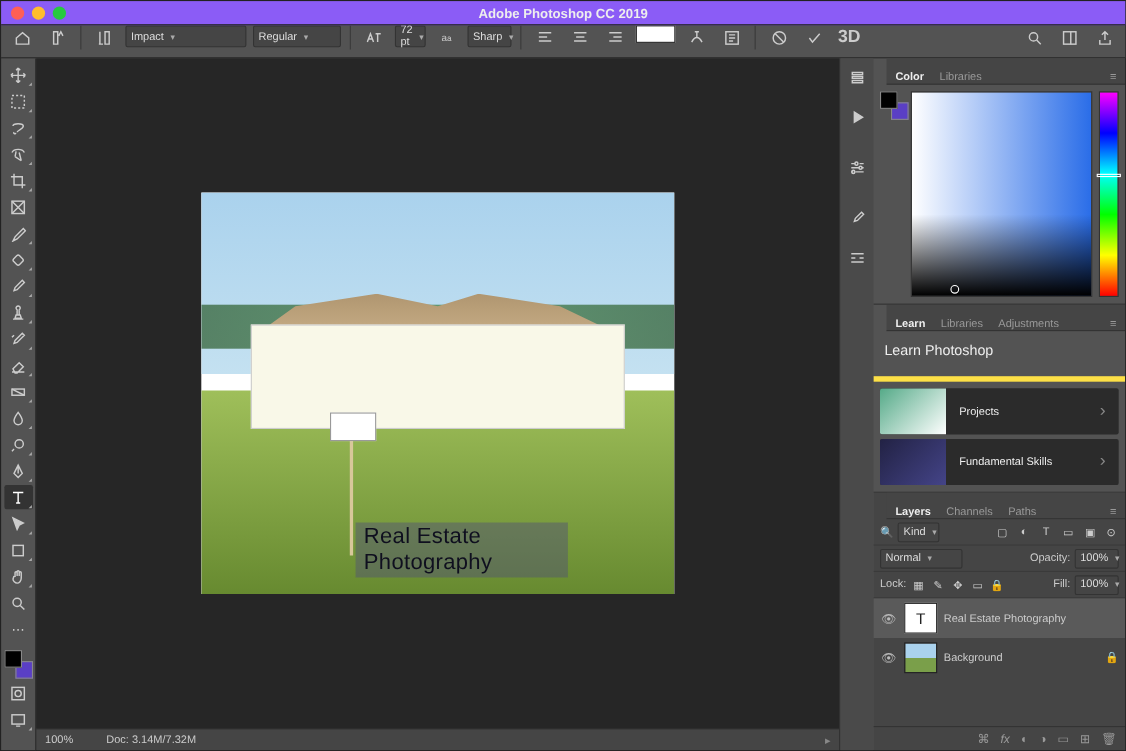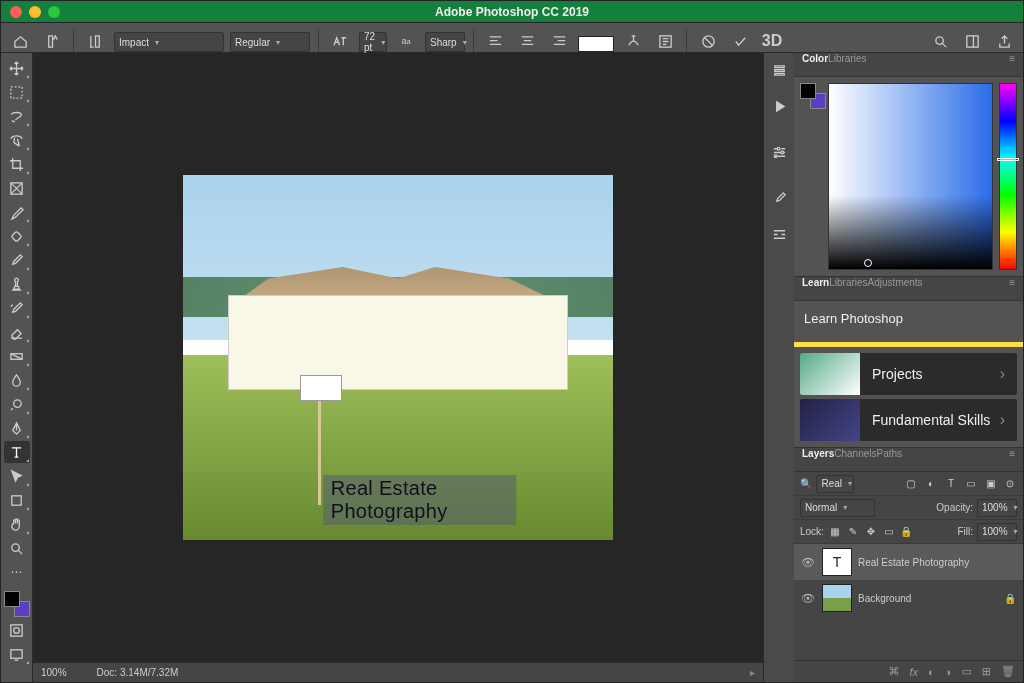--- a/index.html
+++ b/index.html
@@ -1,23 +1,23 @@
 <!DOCTYPE html>
 <html><head>
 <meta charset="utf-8">
 <style>
 * { margin:0; padding:0; box-sizing:border-box; user-select:none; }
 body { font-family:"Helvetica Neue",Arial,sans-serif; background:#222; color:#ccc; overflow:hidden; width:1024px; height:683px; }
 .win { width:1024px; height:683px; background:#323232; display:flex; flex-direction:column; border:1px solid #222; }
-.title { height:22px; background:#15803d; display:flex; align-items:center; position:relative; border-bottom:1px solid #222; }
+.title { height:22px; background:#8b5cf6; display:flex; align-items:center; position:relative; border-bottom:1px solid #222; }
 .traffic { display:flex; gap:7px; margin-left:9px; }
 .tl { width:12px; height:12px; border-radius:6px; }
 .tl.r{background:#ff5f56;} .tl.y{background:#ffbd2e;} .tl.g{background:#27c93f;}
 .title-text { position:absolute; left:0; right:0; text-align:center; font-size:12px; font-weight:600; color:#eee; pointer-events:none; }
-.opts { height:30px; background:#535353; display:flex; align-items:flex-end; padding:0 6px; gap:6px; border-bottom:1px solid #2a2a2a; }
+.opts { height:30px; background:#535353; display:flex; align-items:flex-start; padding:0 6px; gap:6px; border-bottom:1px solid #2a2a2a; }
 .ico { width:26px; height:22px; display:flex; align-items:center; justify-content:center; color:#ccc; border-radius:2px; cursor:pointer; }
 .sep { width:1px; height:22px; background:#3a3a3a; margin:0 2px; }
 .sel { height:20px; background:#454545; border:1px solid #333; color:#ddd; font-size:10px; padding:0 4px; display:flex; align-items:center; gap:6px; border-radius:2px; }
 .sel .arw { font-size:8px; color:#aaa; }
 .fsz { width:28px; justify-content:space-between; }
 .swatch { width:36px; height:16px; background:#fff; border:1px solid #222; }
 .spacer{flex:1;}
 .body { flex:1; display:flex; overflow:hidden; }
 .tools { width:32px; background:#535353; display:flex; flex-direction:column; align-items:center; padding:4px 0; gap:2px; border-right:1px solid #2a2a2a; }
 .tool { width:26px; height:22px; display:flex; align-items:center; justify-content:center; border-radius:2px; cursor:pointer; position:relative; font-size:14px; }
@@ -36,35 +36,35 @@
 .trees { position:absolute; top:102px; left:0; right:0; height:40px; background:linear-gradient(90deg,#2a5a2a,#3a7a3a,#2a5a2a); opacity:.7; }
 .house { position:absolute; top:120px; left:45px; width:340px; height:95px; background:#f9f8e8; border:1px solid #ccc; }
 .roof { position:absolute; top:92px; left:30px; width:370px; height:38px; background:linear-gradient(#b09670,#c7ad86); clip-path:polygon(5% 100%,15% 30%,35% 0,50% 30%,60% 0,80% 30%,95% 100%); }
 .sign { position:absolute; top:210px; left:135px; width:3px; height:120px; background:#d8c79a; }
 .sign::before{content:"";position:absolute;top:-10px;left:-18px;width:40px;height:24px;background:#fff;border:1px solid #999;}
 .wm { position:absolute; bottom:15px; left:55%; transform:translateX(-50%); font-family:Impact,sans-serif; font-size:20px; color:#0f0f1f; background:rgba(80,80,120,.45); padding:2px 8px; letter-spacing:.3px; }
 .status { height:20px; background:#454545; display:flex; align-items:center; font-size:10px; color:#ccc; padding:0 8px; gap:30px; border-top:1px solid #2a2a2a; }
 .right { width:260px; background:#535353; display:flex; border-left:1px solid #2a2a2a; }
 .rtabs { width:30px; background:#4a4a4a; display:flex; flex-direction:column; align-items:center; padding:6px 0; gap:14px; }
 .panels { flex:1; display:flex; flex-direction:column; overflow:hidden; }
-.phead { height:24px; display:flex; align-items:flex-start; padding:0 8px; font-size:10px; background:#454545; border-bottom:1px solid #333; }
+.phead { height:24px; display:flex; align-items:flex-end; padding:0 8px; gap:14px; font-size:10px; background:#454545; border-bottom:1px solid #333;margin-left:12px; }
 .phead span{color:#999;cursor:pointer;} .phead .act{color:#eee;font-weight:600;}
 .picker { height:200px; position:relative; display:flex; padding:6px; gap:6px; border-bottom:1px solid #333; }
 .psw { width:22px; } .psw .fgbg{margin-top:0;}
 .field { flex:1; background:linear-gradient(to bottom,rgba(0,0,0,0)60%,#000),linear-gradient(to right,#fff,#2a6de8); border:1px solid #333; position:relative; }
 .field .cur{position:absolute;bottom:2px;left:35px;width:8px;height:8px;border:1px solid #fff;border-radius:4px;}
 .hue { width:18px; background:linear-gradient(#f0f,#00f,#0ff,#0f0,#ff0,#f00);border:1px solid #333; position:relative;}
 .hue .h{position:absolute;top:40%;left:-3px;right:-3px;height:3px;border:1px solid #fff;}
 .learn-body { padding:10px; text-align:left; font-size:10px; color:#bbb; border-bottom:5px solid #fde047; }
 .learn-body h3 { font-size:13px; color:#eee; margin-bottom:6px; font-weight:400; }
 .cards { padding:6px; display:flex; flex-direction:column; gap:4px; border-bottom:1px solid #333; }
 .card { height:42px; background:#2b2b2b; display:flex; align-items:center; cursor:pointer; border-radius:2px; overflow:hidden; }
 .card .th { width:60px; height:42px; background:linear-gradient(135deg,#5a8,#fff); }
 .card .th2 { background:linear-gradient(135deg,#224,#448); }
-.card .name { flex:1; padding-left:12px; font-size:14px; color:#eee; }
+.card .name { flex:1; padding-left:12px; font-size:10px; color:#eee; }
 .card .chev { padding-right:12px; color:#888; }
 .lay { flex:1; display:flex; flex-direction:column; background:#454545; }
 .lrow { height:24px; display:flex; align-items:center; padding:0 6px; gap:4px; font-size:10px; border-bottom:1px solid #3a3a3a; }
 .lrow .sel{height:18px;}
 .layer { height:36px; display:flex; align-items:center; padding:0 6px; gap:6px; cursor:pointer; font-size:10px; }
 .layer.sel-l { background:#5a5a5a; }
 .eye { width:16px; text-align:center; color:#bbb; font-size:11px; }
 .thumb { width:30px; height:28px; background:#fff; border:1px solid #222; display:flex; align-items:center; justify-content:center; font-size:14px; color:#222; }
 .thumb.t2 { background:linear-gradient(#aad2ed 50%,#7a9f4a 50%); }
 .lfoot { height:22px; display:flex; align-items:center; justify-content:flex-end; padding:0 8px; gap:10px; font-size:11px; color:#999; border-top:1px solid #333; }
@@ -435,21 +435,21 @@
           <div class="phead">
             <span class="act">Layers</span>
             <span>Channels</span>
             <span>Paths</span>
             <div class="spacer"></div>
               <span>≡</span>
           </div>
           <div class="lrow">
             <span style="color:#999">🔍</span>
             <div class="sel" style="width:38px">
-                <span>Real</span>
+                <span>Kind</span>
                 <span class="arw">▾</span>
               </div>
             <div class="spacer"></div>
             <span class="ico" style="width:16px">▢</span>
             <span class="ico" style="width:16px">◐</span>
             <span class="ico" style="width:16px">T</span>
             <span class="ico" style="width:16px">▭</span>
             <span class="ico" style="width:16px">▣</span>
             <span class="ico" style="width:14px">⊙</span>
           </div>

